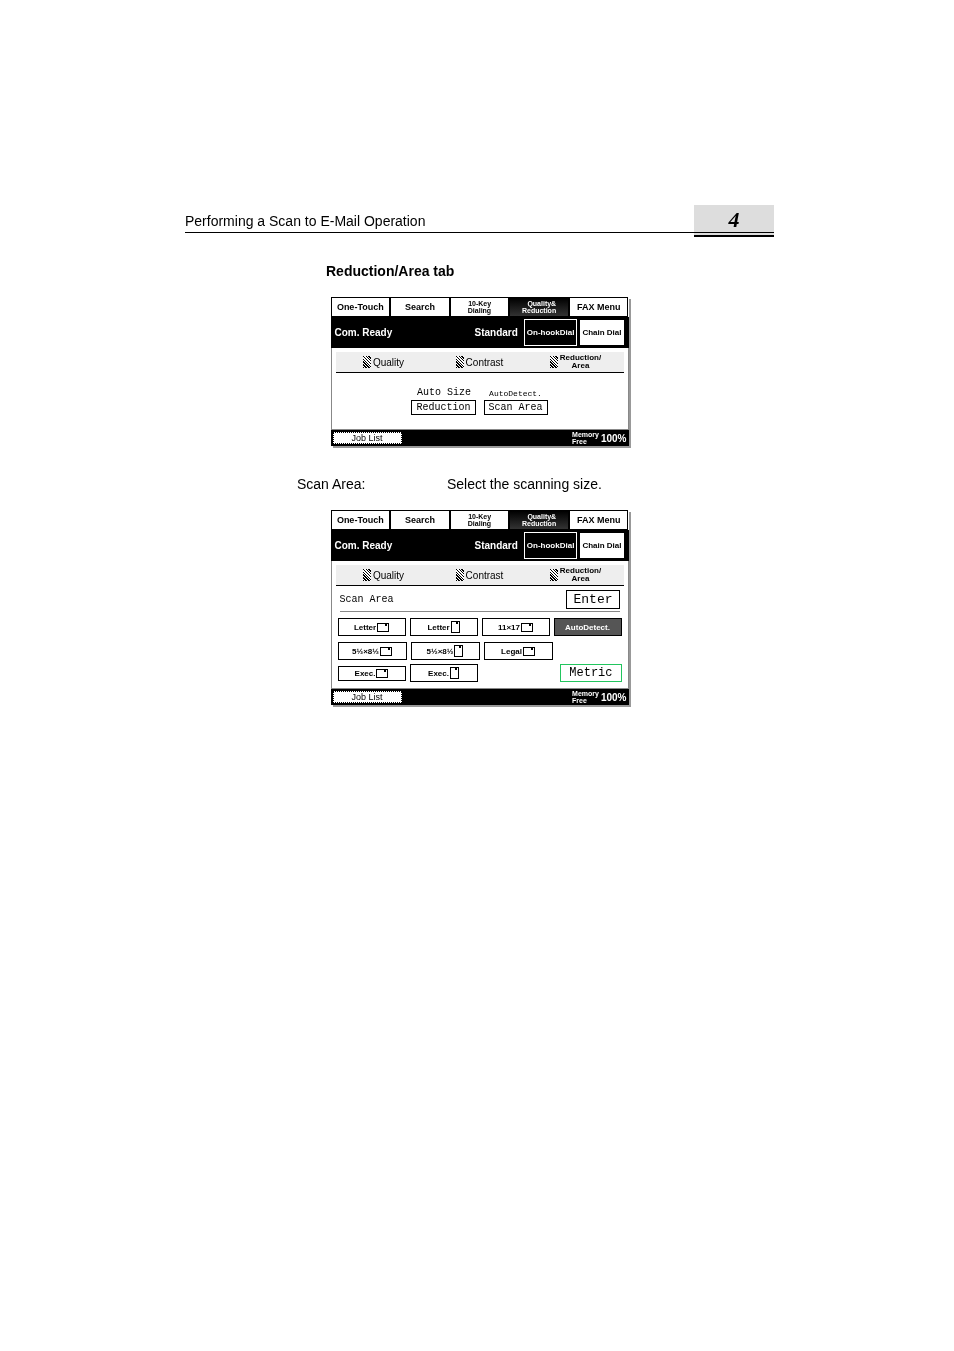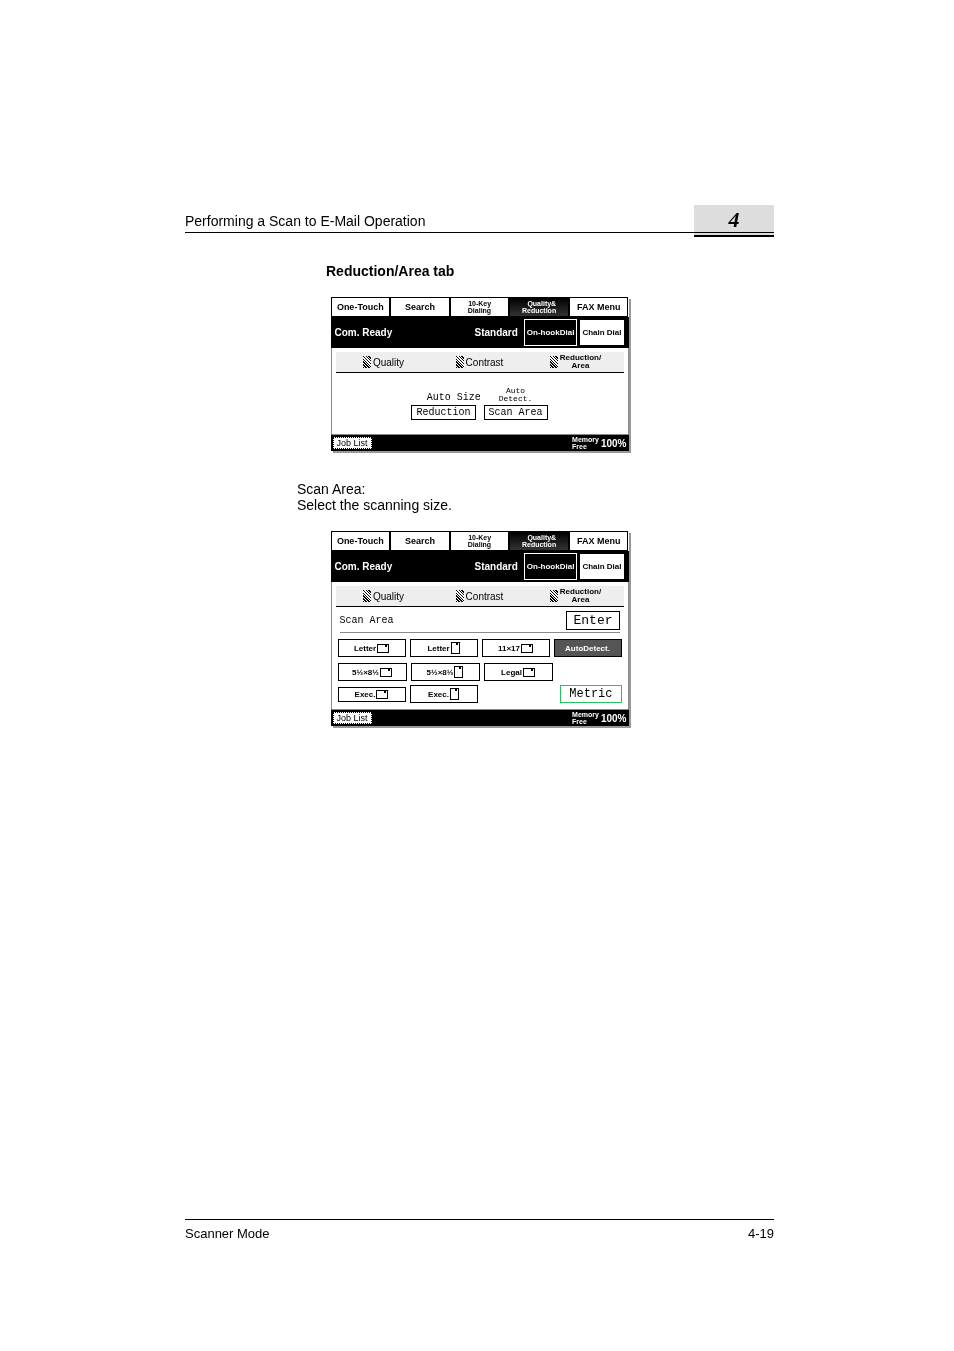--- a/index.html
+++ b/index.html
@@ -159,21 +159,21 @@
     margin-top: 14px;
   }
   .auto-row {
     display: flex;
     align-items: flex-end;
     gap: 18px;
     white-space: nowrap;
   }
   .auto-stack {
     display: flex;
-    flex-direction: column;
+    flex-direction: row;
     font-size: 8px;
     line-height: 1;
   }
   .btn-row {
     display: flex;
     align-items: center;
     gap: 8px;
   }
   .lcd-btn {
     border: 1px solid #000;
@@ -188,21 +188,21 @@
     display: flex;
     align-items: center;
     font-size: 9px;
     padding: 1px 2px;
     height: 14px;
   }
   .job-list {
     background: #fff;
     color: #000;
     border: 1px dotted #000;
-    padding: 0 3px;
+    padding: 0 18px;
     font-size: 9px;
   }
   .mem {
     margin-left: auto;
     display: flex;
     align-items: center;
     font-size: 8px;
   }
   .mem .stack {
     display: flex;
@@ -213,21 +213,20 @@
     font-weight: bold;
   }
   .mem .pct {
     font-size: 10px;
     font-weight: bold;
   }
   .desc-row {
     display: flex;
     margin: 30px 0 10px 112px;
     font-size: 14px;
-    flex-direction: column;
   }
   .desc-label { width: 150px; }
   .scan-title-row {
     display: flex;
     align-items: center;
     justify-content: space-between;
     font-family: "Courier New", monospace;
     font-size: 10px;
     margin: 4px 8px 0 8px;
     border-bottom: 1px solid #888;
@@ -500,18 +499,14 @@
       <span class="mem">
         <span class="stack">
           <span>Memory</span>
           <span>Free</span>
         </span>
         <span class="pct">100%</span>
       </span>
     </div>
   </div>
 
-  <div class="page-footer">
-    <span>Scanner Mode</span>
-    <span>4-19</span>
-  </div>
 
 </div>
 
 </body></html>

